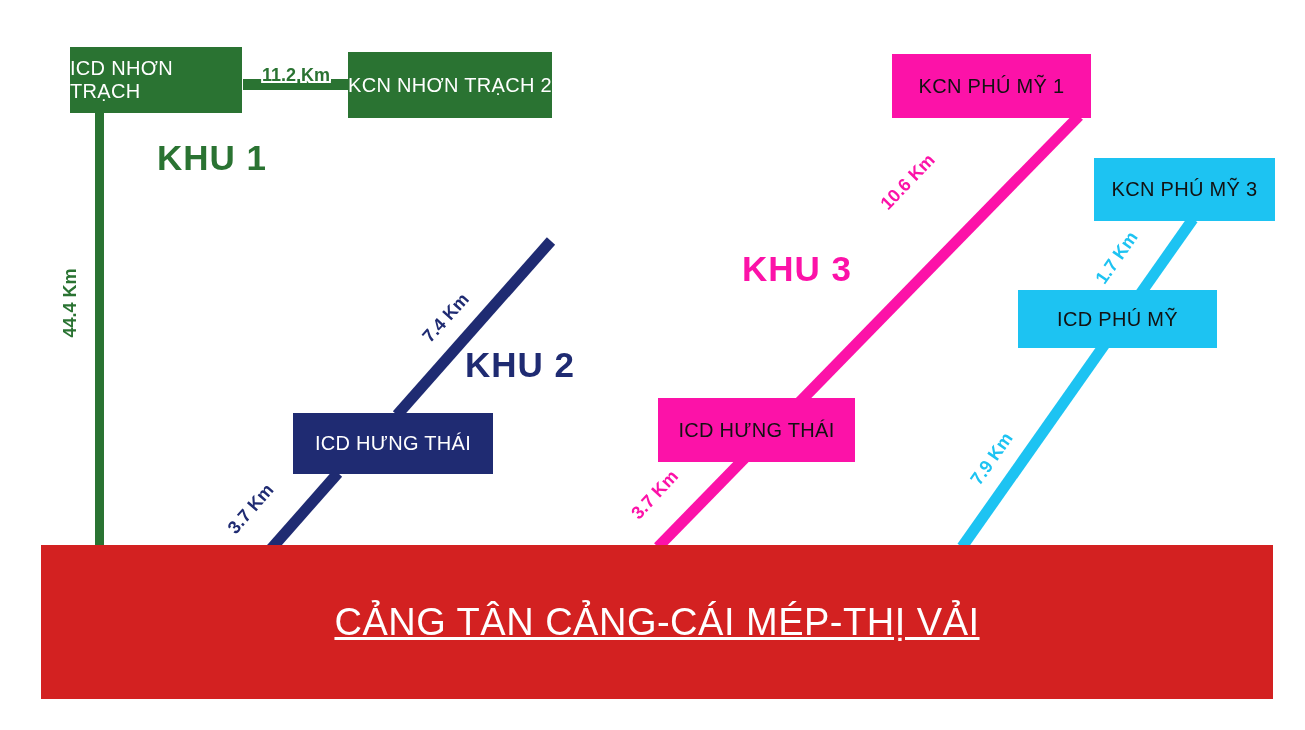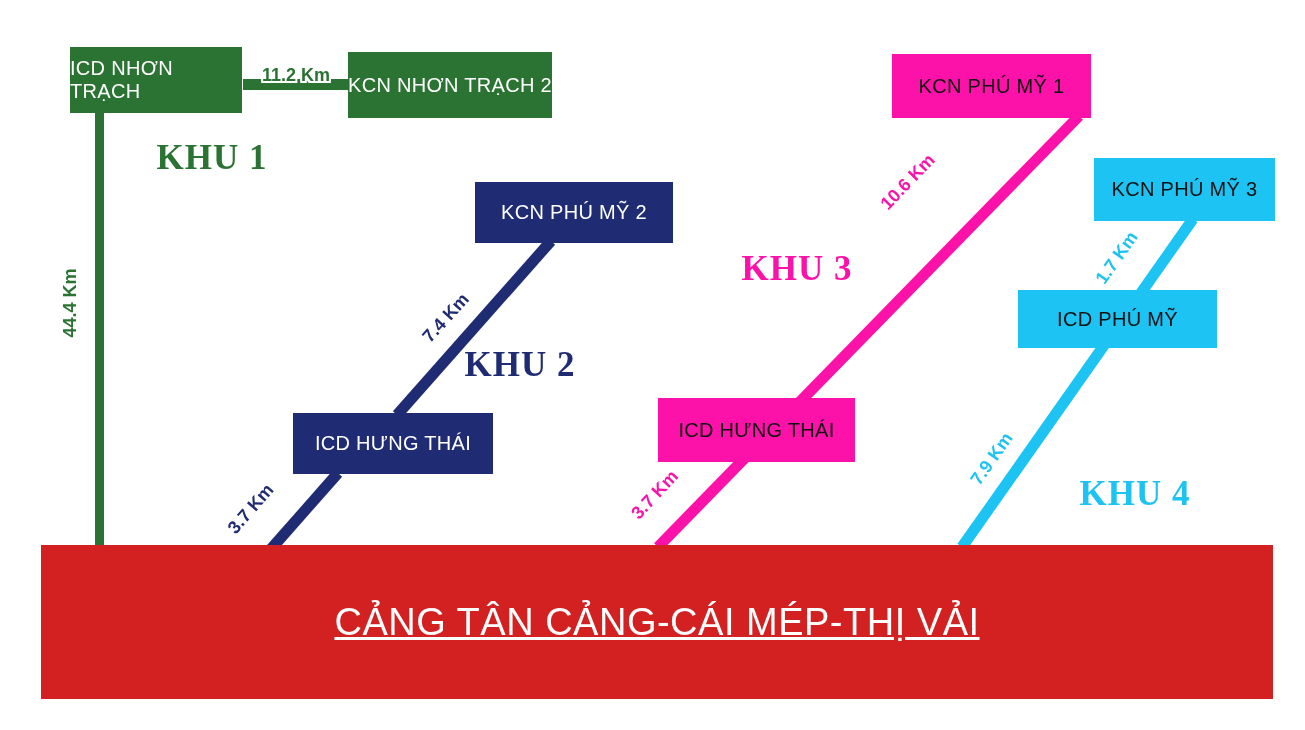--- a/index.html
+++ b/index.html
@@ -6,21 +6,21 @@
   body{font-family:"Liberation Sans", sans-serif;}
   .canvas{position:relative;width:1305px;height:730px;background:#ffffff;overflow:hidden;}
   .lines{position:absolute;left:0;top:0;z-index:1;}
   .node{position:absolute;z-index:3;display:flex;align-items:center;justify-content:center;
         text-align:left;font-size:20px;letter-spacing:.3px;}
   .node.c-green{background:#2A7332;color:#ffffff;}
   .node.c-navy{background:#1F2B72;color:#ffffff;}
   .node.c-magenta{background:#FC12A8;color:#121212;}
   .node.c-cyan{background:#1DC3F2;color:#121212;}
   .zone-label{position:absolute;z-index:4;font-size:35px;font-weight:bold;letter-spacing:1px;
-        transform:translate(-50%,-50%);white-space:nowrap;font-family:Liberation Serif, serif;}
+        transform:translate(-50%,-50%);white-space:nowrap;}
   .t-green{color:#2A7332;} .t-navy{color:#1F2B72;} .t-magenta{color:#FC12A8;} .t-cyan{color:#1DC3F2;}
   .dist{position:absolute;z-index:4;font-size:18px;font-weight:bold;white-space:nowrap;
         text-shadow:-2px -2px 0 #fff,2px -2px 0 #fff,-2px 2px 0 #fff,2px 2px 0 #fff,
                     -2px 0 0 #fff,2px 0 0 #fff,0 2px 0 #fff,0 -2px 0 #fff;}
   .port{position:absolute;left:41px;top:545px;width:1232px;height:154px;background:#D32121;
         z-index:2;display:flex;align-items:center;justify-content:center;}
   .port-title{color:#ffffff;font-size:38px;letter-spacing:.5px;white-space:nowrap;text-decoration:underline;}
 </style>
 </head>
 <body>
@@ -35,35 +35,33 @@
     <line x1="1079" y1="116" x2="658" y2="547" stroke-width="11" stroke="#FC12A8"></line>
     <line x1="1193" y1="219" x2="962" y2="547" stroke-width="11" stroke="#1DC3F2"></line>
   </svg>
 
   <div class="node c-green" style="left:70px;top:47px;width:172px;height:66px;">ICD NHƠN TRẠCH</div>
   <div class="node c-green" style="left:348px;top:52px;width:204px;height:66px;">KCN NHƠN TRẠCH 2</div>
   <div class="dist t-green" style="left:296px;top:63px;transform:translate(-50%,-50%);margin-top:12px;">11.2 Km</div>
   <div class="dist t-green" style="left:70px;top:303px;transform:translate(-50%,-50%) rotate(-90deg);">44.4 Km</div>
   <div class="zone-label t-green" style="left:212px;top:158px;">KHU 1</div>
 
-  <div class="node c-navy" style="left:475px;top:182px;width:198px;height:61px;">KCN PHÚ MỸ 2</div>
   <div class="node c-navy" style="left:293px;top:413px;width:200px;height:61px;">ICD HƯNG THÁI</div>
   <div class="dist t-navy" style="left:446px;top:318px;transform:translate(-50%,-50%) rotate(-48deg);">7.4 Km</div>
   <div class="dist t-navy" style="left:251px;top:509px;transform:translate(-50%,-50%) rotate(-49deg);">3.7 Km</div>
   <div class="zone-label t-navy" style="left:520px;top:365px;">KHU 2</div>
 
   <div class="node c-magenta" style="left:892px;top:54px;width:199px;height:64px;">KCN PHÚ MỸ 1</div>
   <div class="node c-magenta" style="left:658px;top:398px;width:197px;height:64px;">ICD HƯNG THÁI</div>
   <div class="dist t-magenta" style="left:908px;top:182px;transform:translate(-50%,-50%) rotate(-46deg);">10.6 Km</div>
   <div class="dist t-magenta" style="left:655px;top:495px;transform:translate(-50%,-50%) rotate(-47deg);">3.7 Km</div>
   <div class="zone-label t-magenta" style="left:797px;top:269px;">KHU 3</div>
 
   <div class="node c-cyan" style="left:1094px;top:158px;width:181px;height:63px;">KCN PHÚ MỸ 3</div>
   <div class="node c-cyan" style="left:1018px;top:290px;width:199px;height:58px;">ICD PHÚ MỸ</div>
   <div class="dist t-cyan" style="left:1117px;top:258px;transform:translate(-50%,-50%) rotate(-55deg);">1.7 Km</div>
   <div class="dist t-cyan" style="left:992px;top:459px;transform:translate(-50%,-50%) rotate(-55deg);">7.9 Km</div>
-  <div class="zone-label t-cyan" style="left:1135px;top:494px;">KHU 4</div>
 
   <div class="port">
     <span class="port-title">CẢNG TÂN CẢNG-CÁI MÉP-THỊ VẢI</span>
   </div>
 
 </div>
 
 </body></html>

